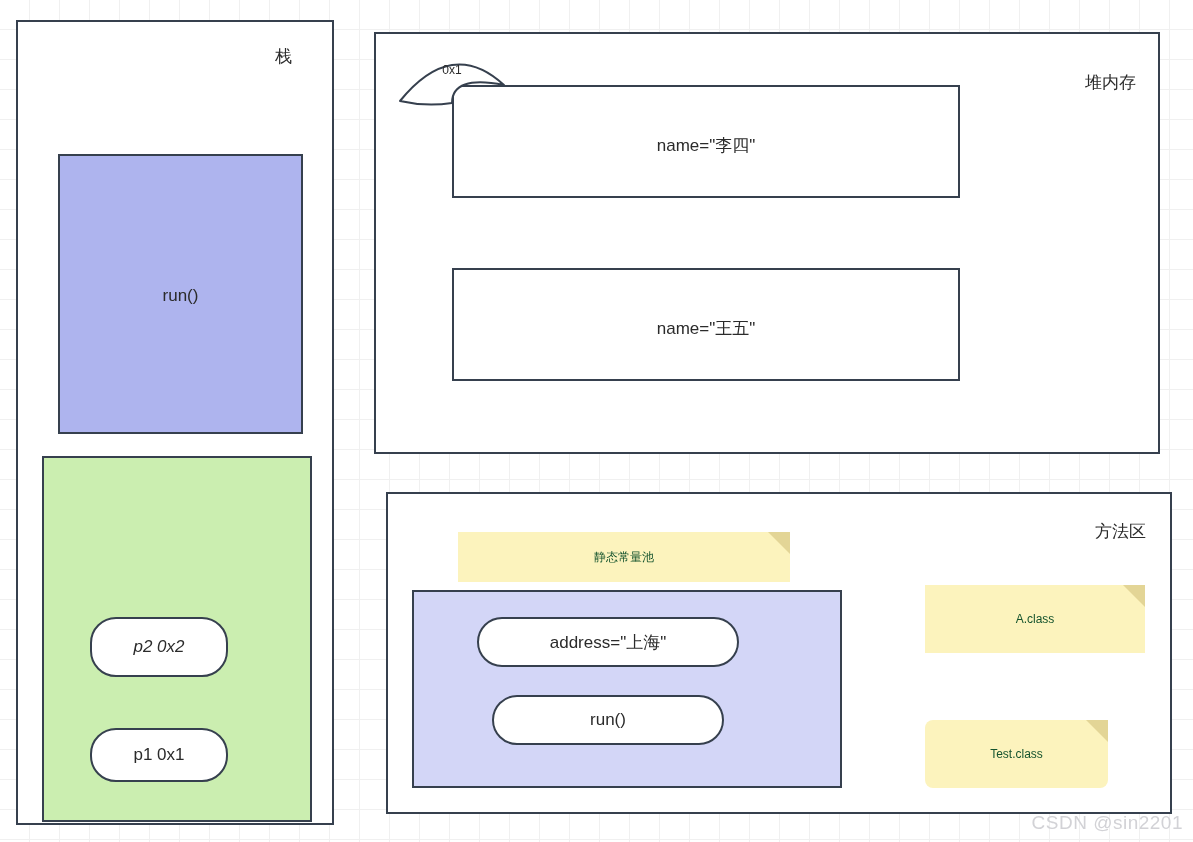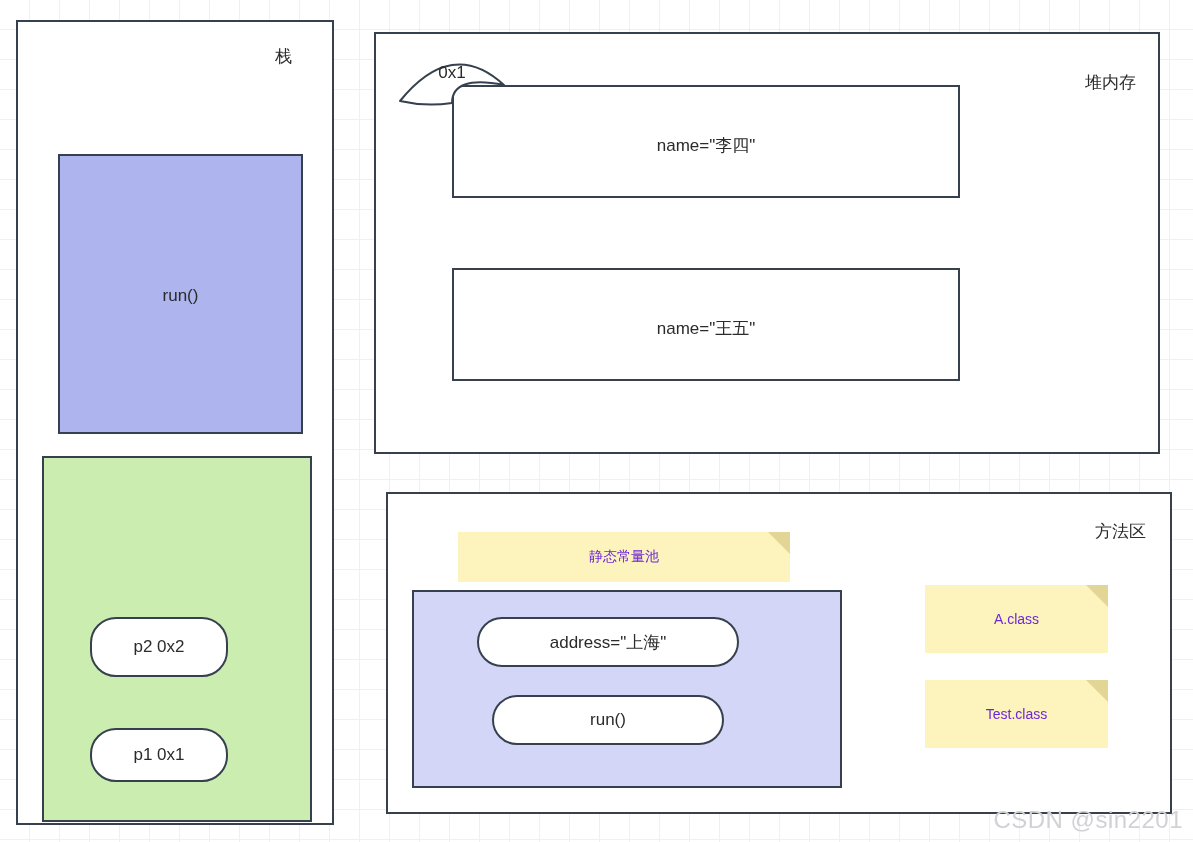--- a/index.html
+++ b/index.html
@@ -73,21 +73,21 @@
     background: #ffffff;
     border-radius: 26px;
     display: flex;
     align-items: center;
     justify-content: center;
     font-size: 17px;
     color: #2b2b2b;
     white-space: nowrap;
   }
 
-  #stack-var-p2 { left: 90px; top: 617px; width: 138px; height: 60px; }
+  #stack-var-p2 { left: 90px; top: 617px; width: 138px; height: 60px; font-style: italic; }
   #stack-var-p1 { left: 90px; top: 728px; width: 138px; height: 54px; }
 
   
   #heap-box { left: 374px; top: 32px; width: 786px; height: 422px; }
 
   .heap-object {
     position: absolute;
     box-sizing: border-box;
     border: 2px solid #36404e;
     background: #ffffff;
@@ -99,69 +99,69 @@
     position: absolute;
     width: 112px;
     height: 68px;
   }
   .arc-tag svg { display: block; width: 112px; height: 68px; overflow: visible; }
   .arc-tag .arc-label {
     position: absolute;
     left: 0; right: 0;
     top: 18px;
     text-align: center;
-    font-size: 17px;
+    font-size: 12px;
     color: #2b2b2b;
     pointer-events: none;
   }
   #arc-0x1 { left: 396px; top: 45px; }
   #arc-0x2 { left: 396px; top: 228px; }
 
   
   #method-area-box { left: 386px; top: 492px; width: 786px; height: 322px; }
 
   .note {
     position: absolute;
     box-sizing: border-box;
     background: #fcf3bd;
     display: flex;
     align-items: center;
     justify-content: center;
-    font-size: 14px;
-    color: #6d28d9;
+    font-size: 12px;
+    color: #14532d;
     white-space: nowrap;
   }
   .note .fold {
     position: absolute;
     top: 0;
     right: 0;
     width: 0;
     height: 0;
     border-left: 22px solid transparent;
     border-top: 22px solid #e3d596;
   }
 
   #note-constant-pool { left: 458px; top: 532px; width: 332px; height: 50px; }
-  #note-a-class      { left: 925px; top: 585px; width: 183px; height: 68px; }
-  #note-test-class   { left: 925px; top: 680px; width: 183px; height: 68px; }
+  #note-a-class      { left: 925px; top: 585px; width: 220px; height: 68px; }
+  #note-test-class   { left: 925px; top: 720px; width: 183px; height: 68px; border-radius: 8px; }
 
   #constant-pool-panel {
     left: 412px; top: 590px; width: 430px; height: 198px;
     background: #d3d6f7;
   }
 
   #const-address { left: 477px; top: 617px; width: 262px; height: 50px; }
   #const-run     { left: 492px; top: 695px; width: 232px; height: 50px; }
 
   
   #watermark {
     position: absolute;
     right: 10px;
     bottom: 8px;
-    font-size: 24px;
+    font-size: 19px;
     color: #d2d2d6;
     letter-spacing: 0.5px;
     white-space: nowrap;
     pointer-events: none;
   }
 </style>
 </head>
 <body>
 
 <div id="canvas">

